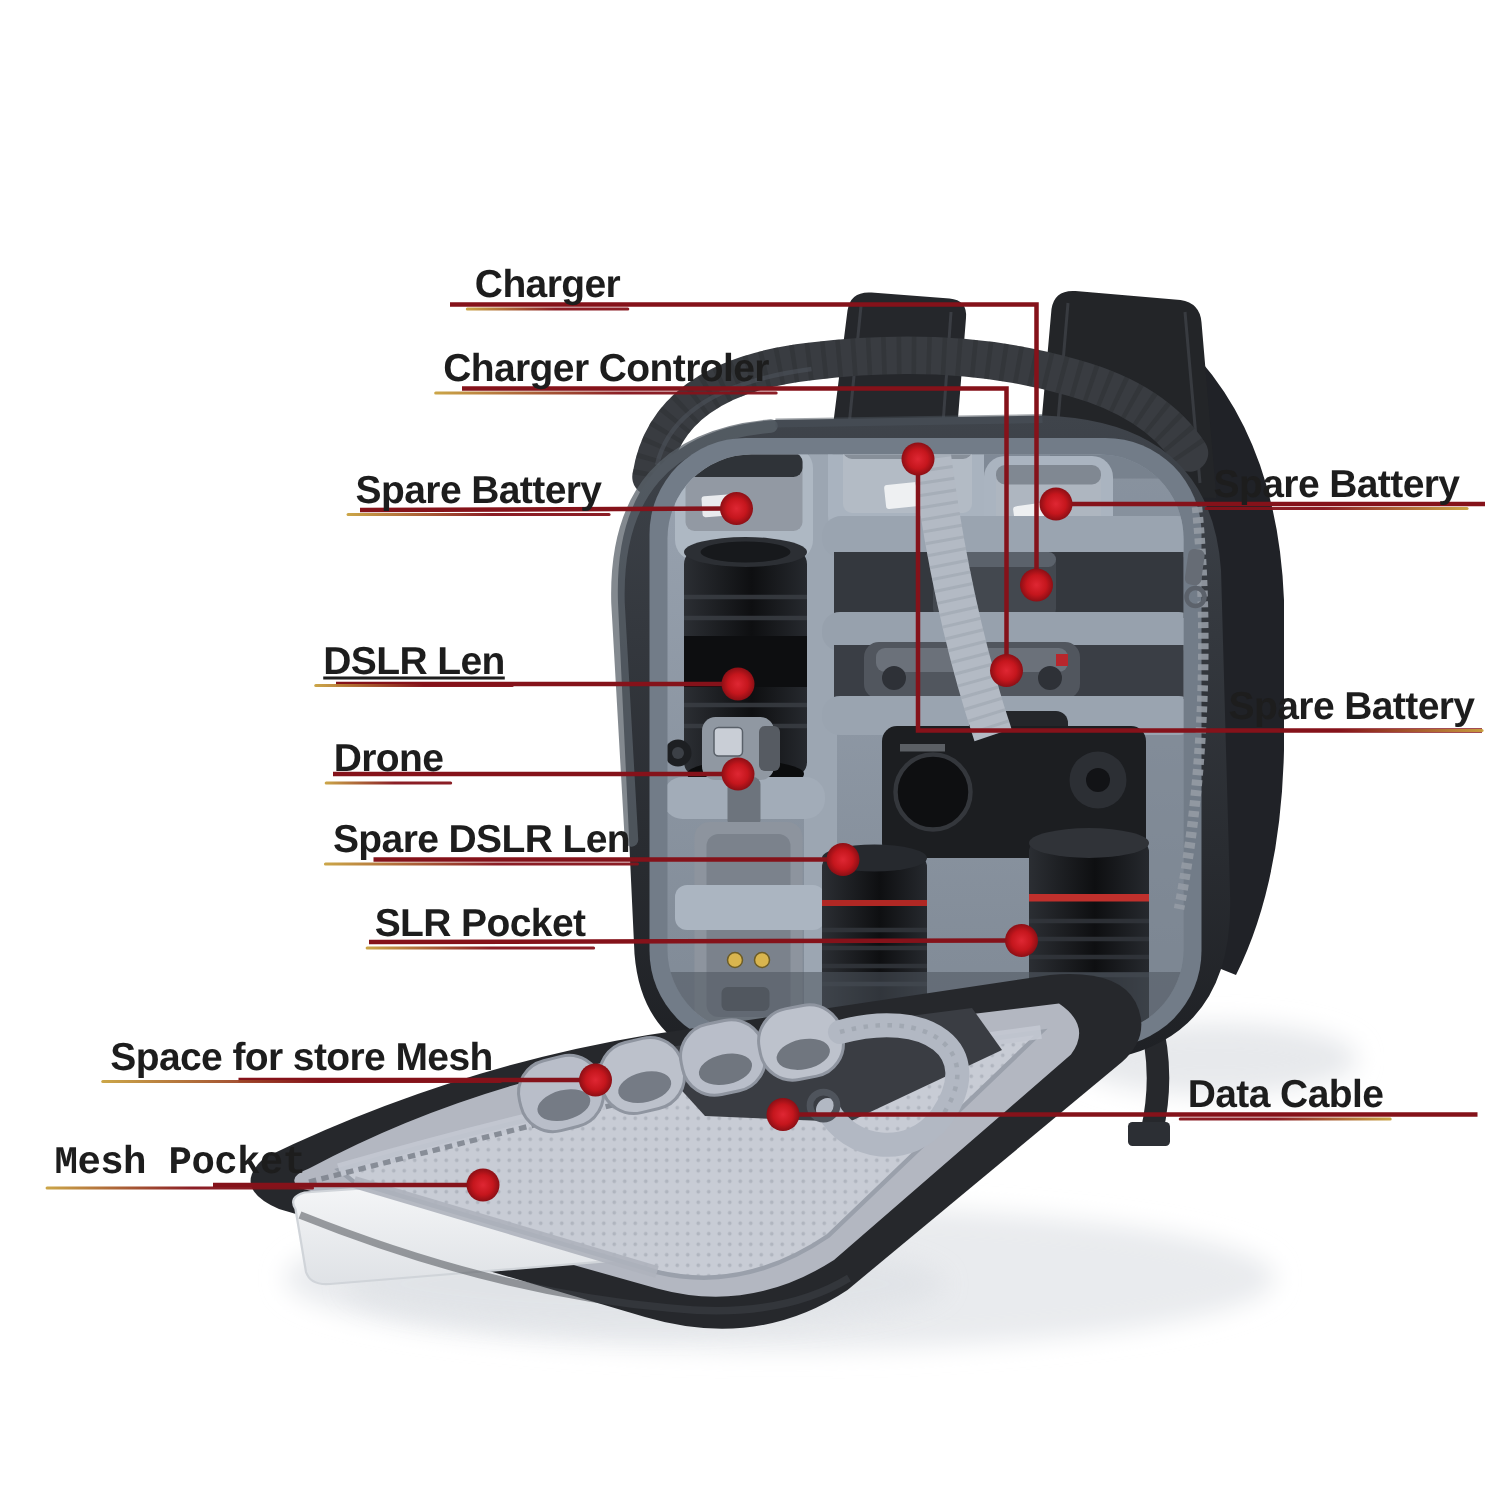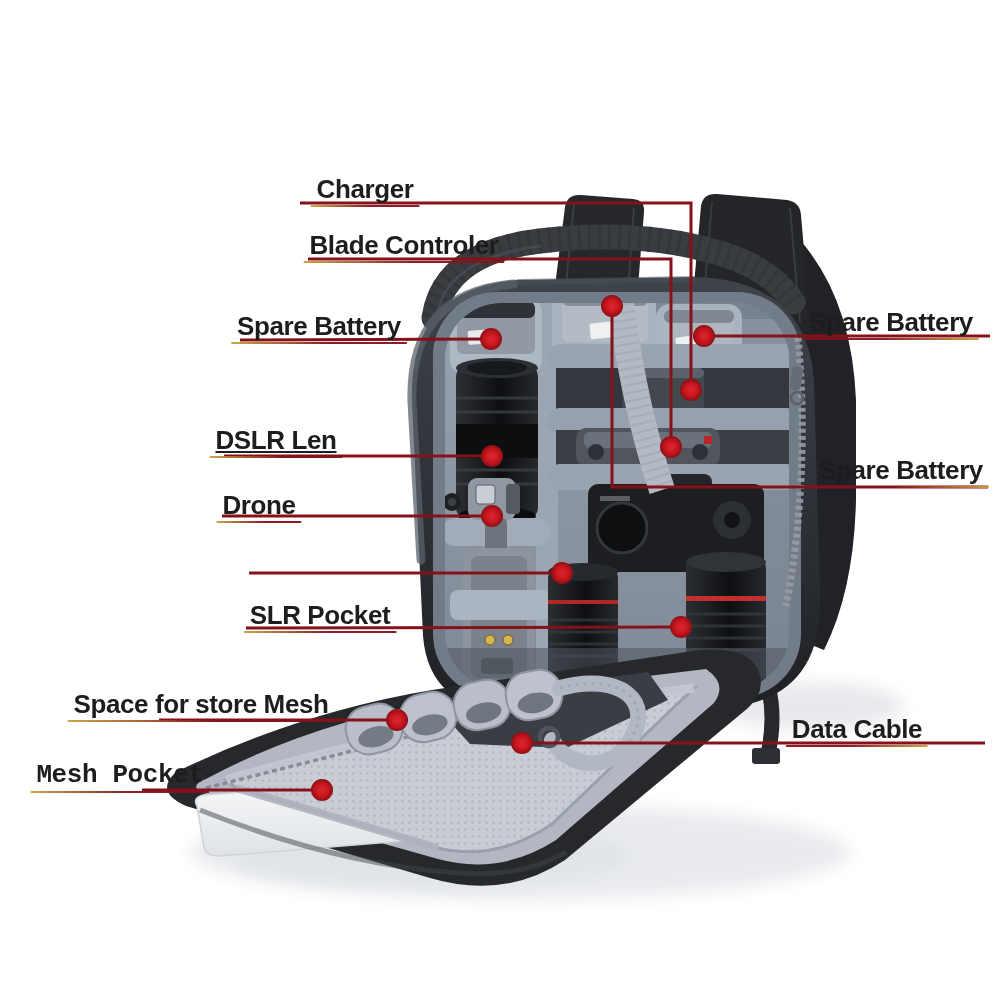--- a/index.html
+++ b/index.html
@@ -262,24 +262,25 @@
       <polyline points="159,720 391,720" class="leader" stroke="#85121a"></polyline>
       <circle cx="397" cy="720" r="11" fill="url(#dotg)" class="dot"></circle>
       <polyline points="985,743 528,743" class="leader" stroke="#85121a"></polyline>
       <circle cx="522" cy="743" r="11" fill="url(#dotg)" class="dot"></circle>
       <polyline points="142,790 316,790" class="leader" stroke="#85121a"></polyline>
       <circle cx="322" cy="790" r="11" fill="url(#dotg)" class="dot"></circle>
     </svg>
 
   <div id="labels" style="color: rgb(29, 29, 29);">
       <div class="label left" style="left: 365px; top: 189px;"><span>Charger</span><span class="ul"></span></div>
-      <div class="label left" style="left: 404px; top: 245px;"><span>Blade Controler</span><span class="ul"></span></div>
+      <div class="label left" style="left: 404px; top: 245px;"><span>Charger Controler</span><span class="ul"></span></div>
       <div class="label left" style="left: 319px; top: 326px;"><span>Spare Battery</span><span class="ul"></span></div>
       <div class="label right" style="left: 891px; top: 322px;"><span>Spare Battery</span><span class="ul"></span></div>
       <div class="label left" style="left: 276px; top: 440px; text-decoration: underline;"><span>DSLR Len</span><span class="ul"></span></div>
       <div class="label right" style="left: 901px; top: 470px;"><span>Spare Battery</span><span class="ul"></span></div>
       <div class="label left" style="left: 259px; top: 505px; text-align: center;"><span>Drone</span><span class="ul"></span></div>
+      <div class="label left" style="left: 321px; top: 559px;"><span>Spare DSLR Len</span><span class="ul"></span></div>
       <div class="label left" style="left: 320px; top: 615px;"><span>SLR Pocket</span><span class="ul"></span></div>
       <div class="label left" style="left: 201px; top: 704px;"><span>Space for store Mesh</span><span class="ul"></span></div>
       <div class="label right" style="left: 833px; top: 729px; margin-left: 24px;"><span>Data Cable</span><span class="ul"></span></div>
       <div class="label left" style="left: 120px; top: 775px; font-family: Liberation Mono, monospace;"><span>Mesh Pocket</span><span class="ul"></span></div>
     </div>
 </div>
 
 </body></html>

